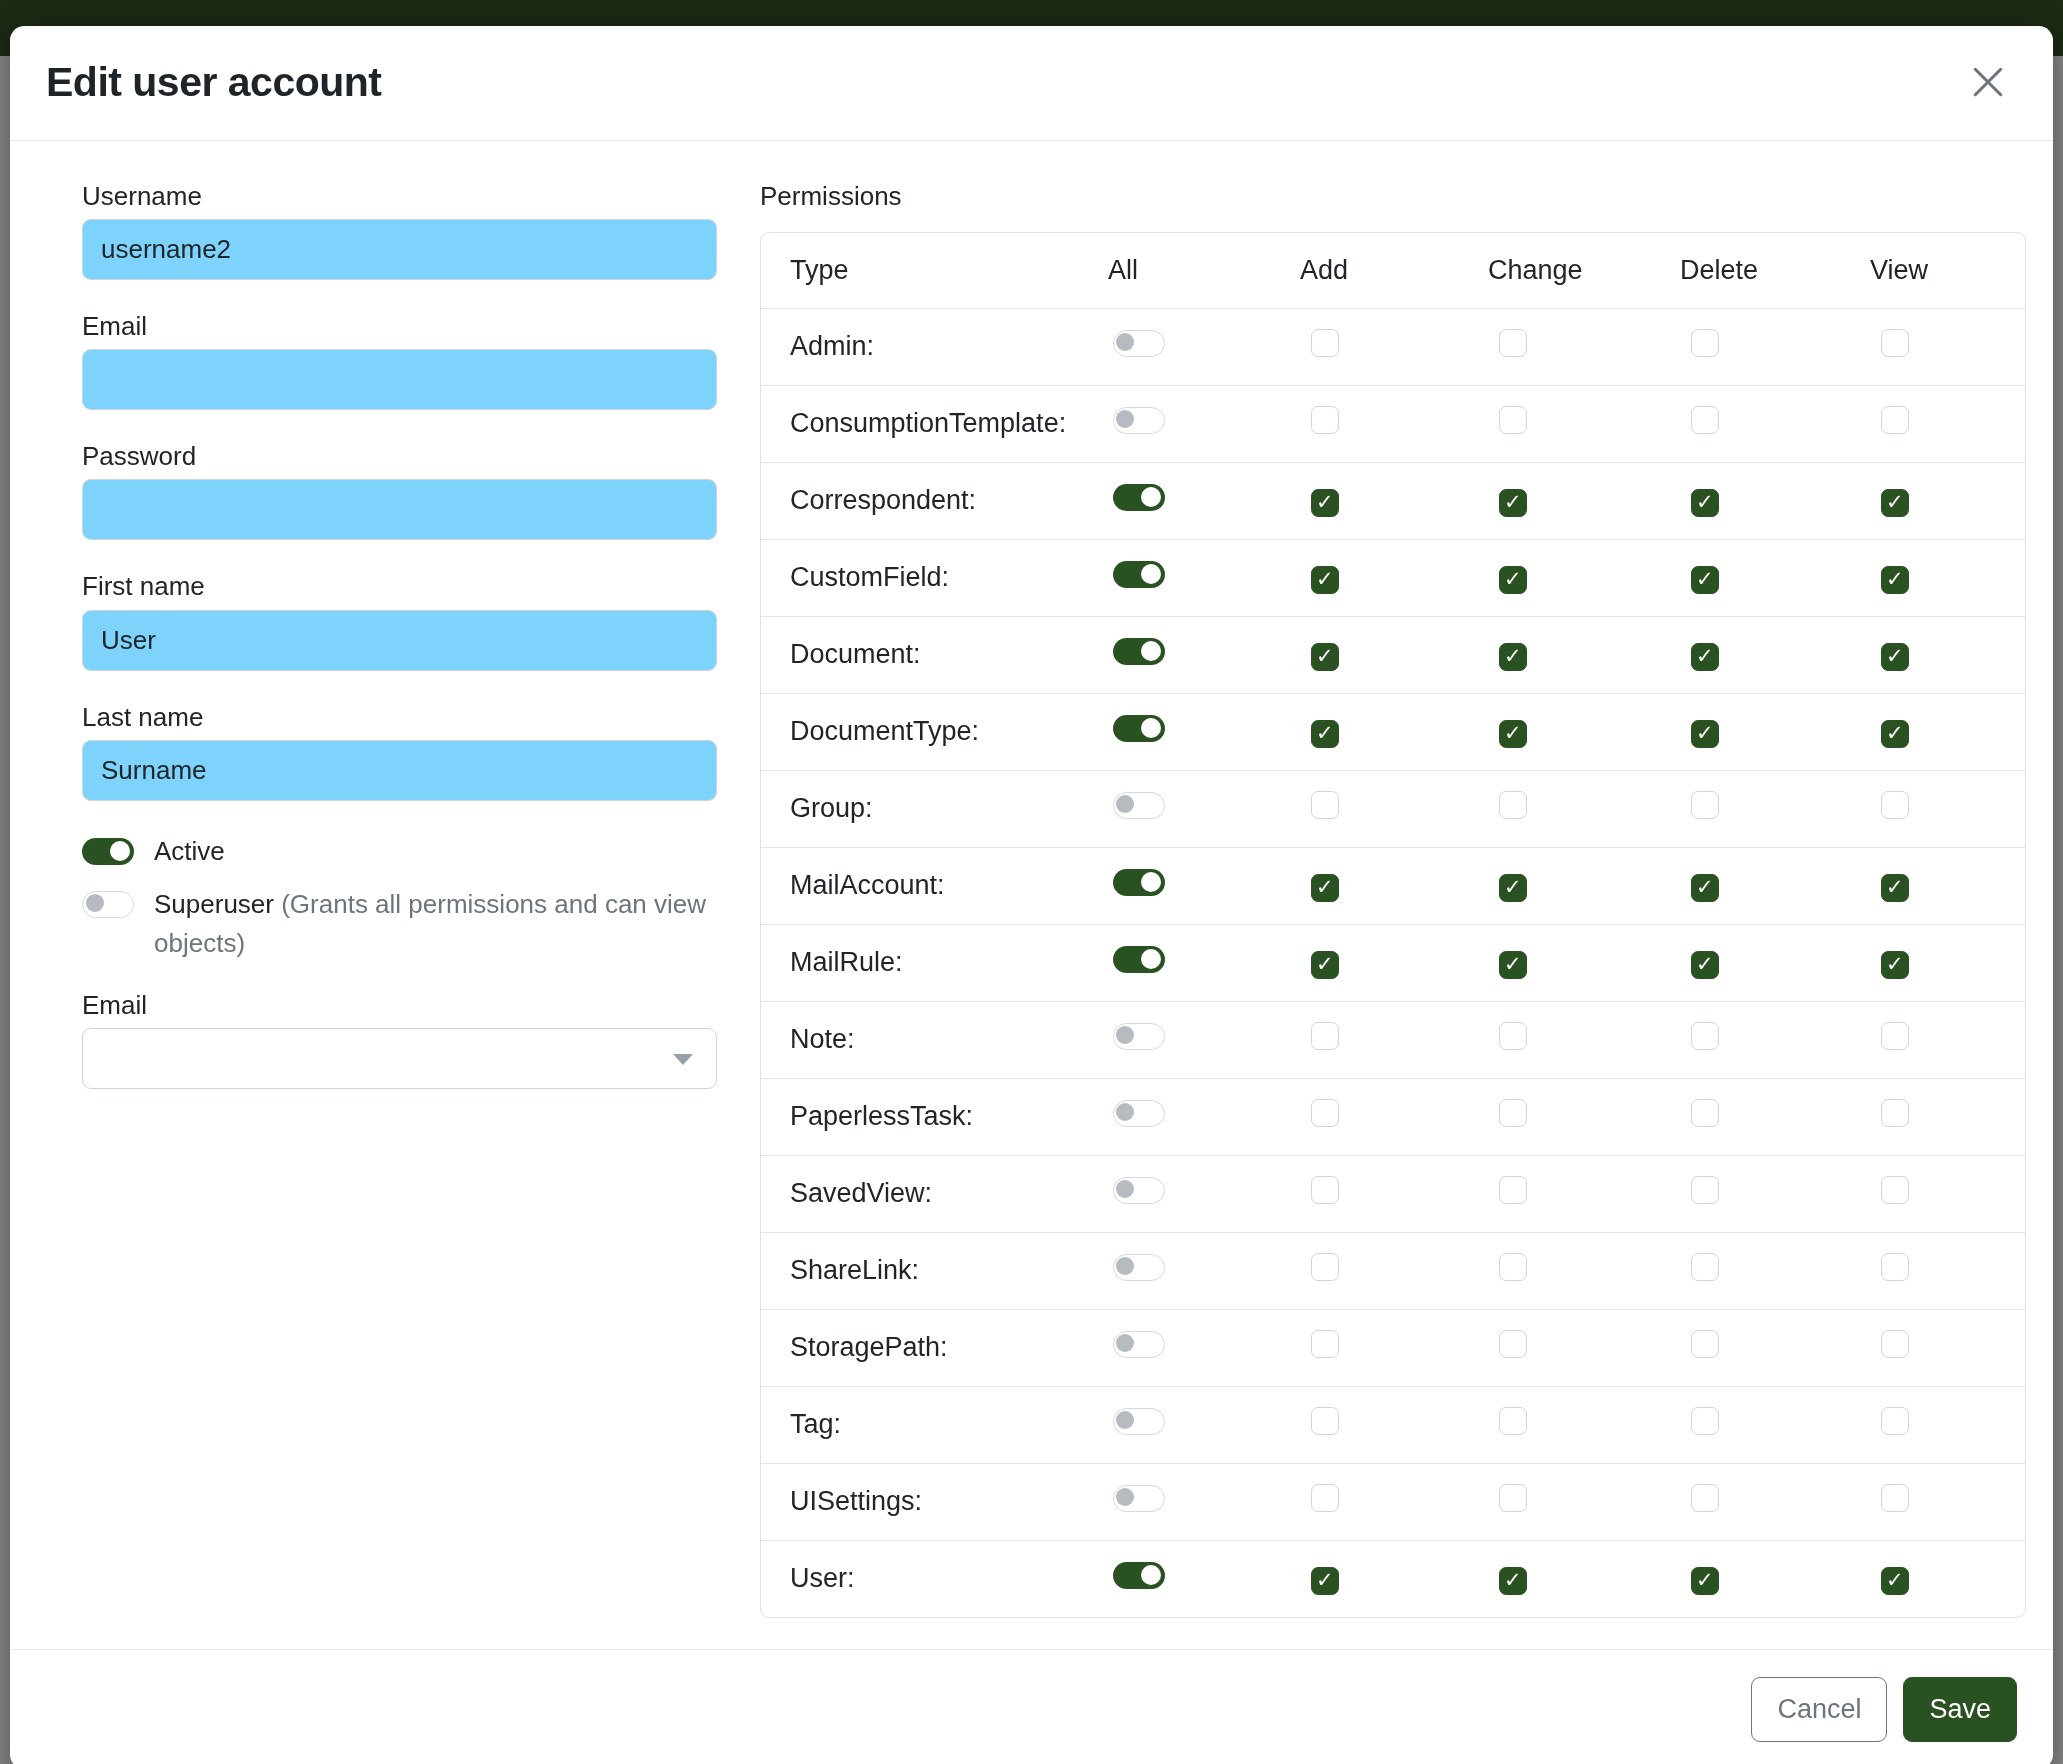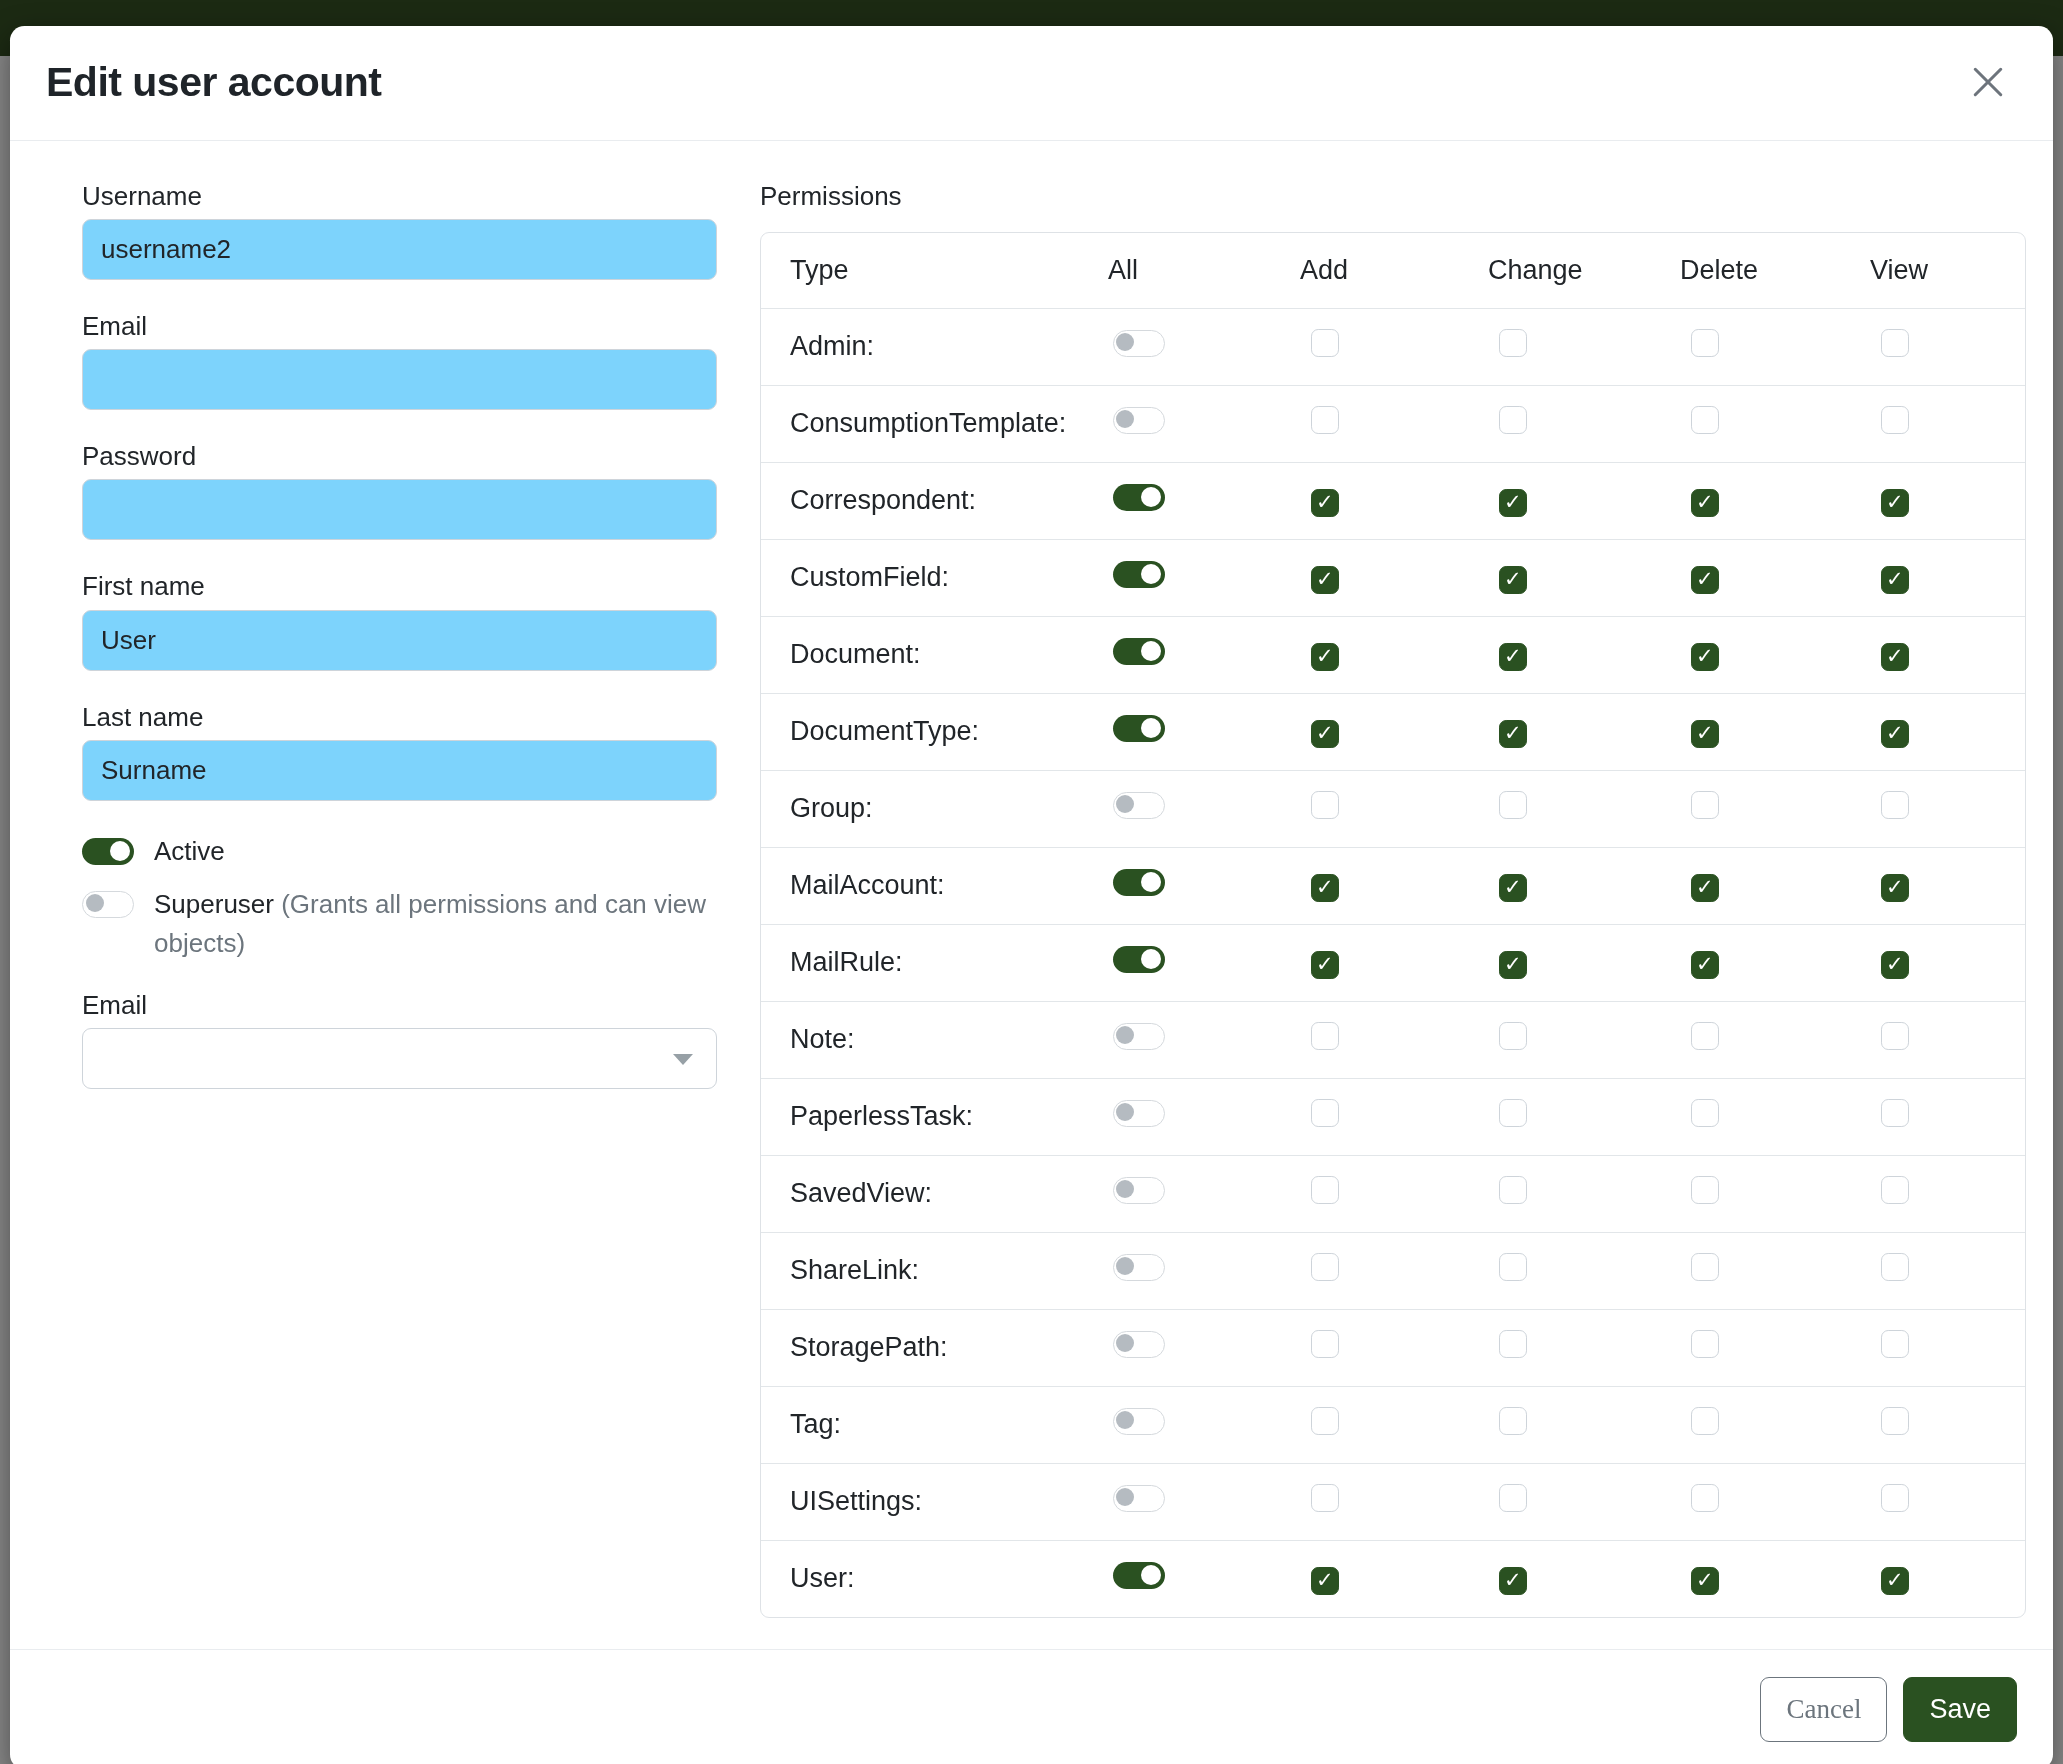--- a/index.html
+++ b/index.html
@@ -99,21 +99,21 @@
     font-family:"DejaVu Sans", sans-serif; line-height:1;
   }
   .perm-row .switch { margin-left:4.5px; }
 
   
   .modal-footer {
     flex:none; border-top:1.8px solid #e9ecef;
     padding:27px 36px; display:flex; justify-content:flex-end; align-items:center; gap:16px;
   }
   .btn { height:65px; border-radius:9px; font-size:27px; font-family:inherit; cursor:pointer; padding:0 25px; }
-  .btn-cancel { background:#fff; border:1.8px solid #6c757d; color:#6c757d;font-family:Liberation Serif, serif; }
+  .btn-cancel { background:#fff; border:1.8px solid #6c757d; color:#6c757d; }
   .btn-save   { background:#2a5121; border:1.8px solid #2a5121; color:#fff; }
 </style>
 </head>
 <body>
 
 <div class="top-bar"></div>
 
 <div class="modal-card">
 
   <div class="modal-header">

